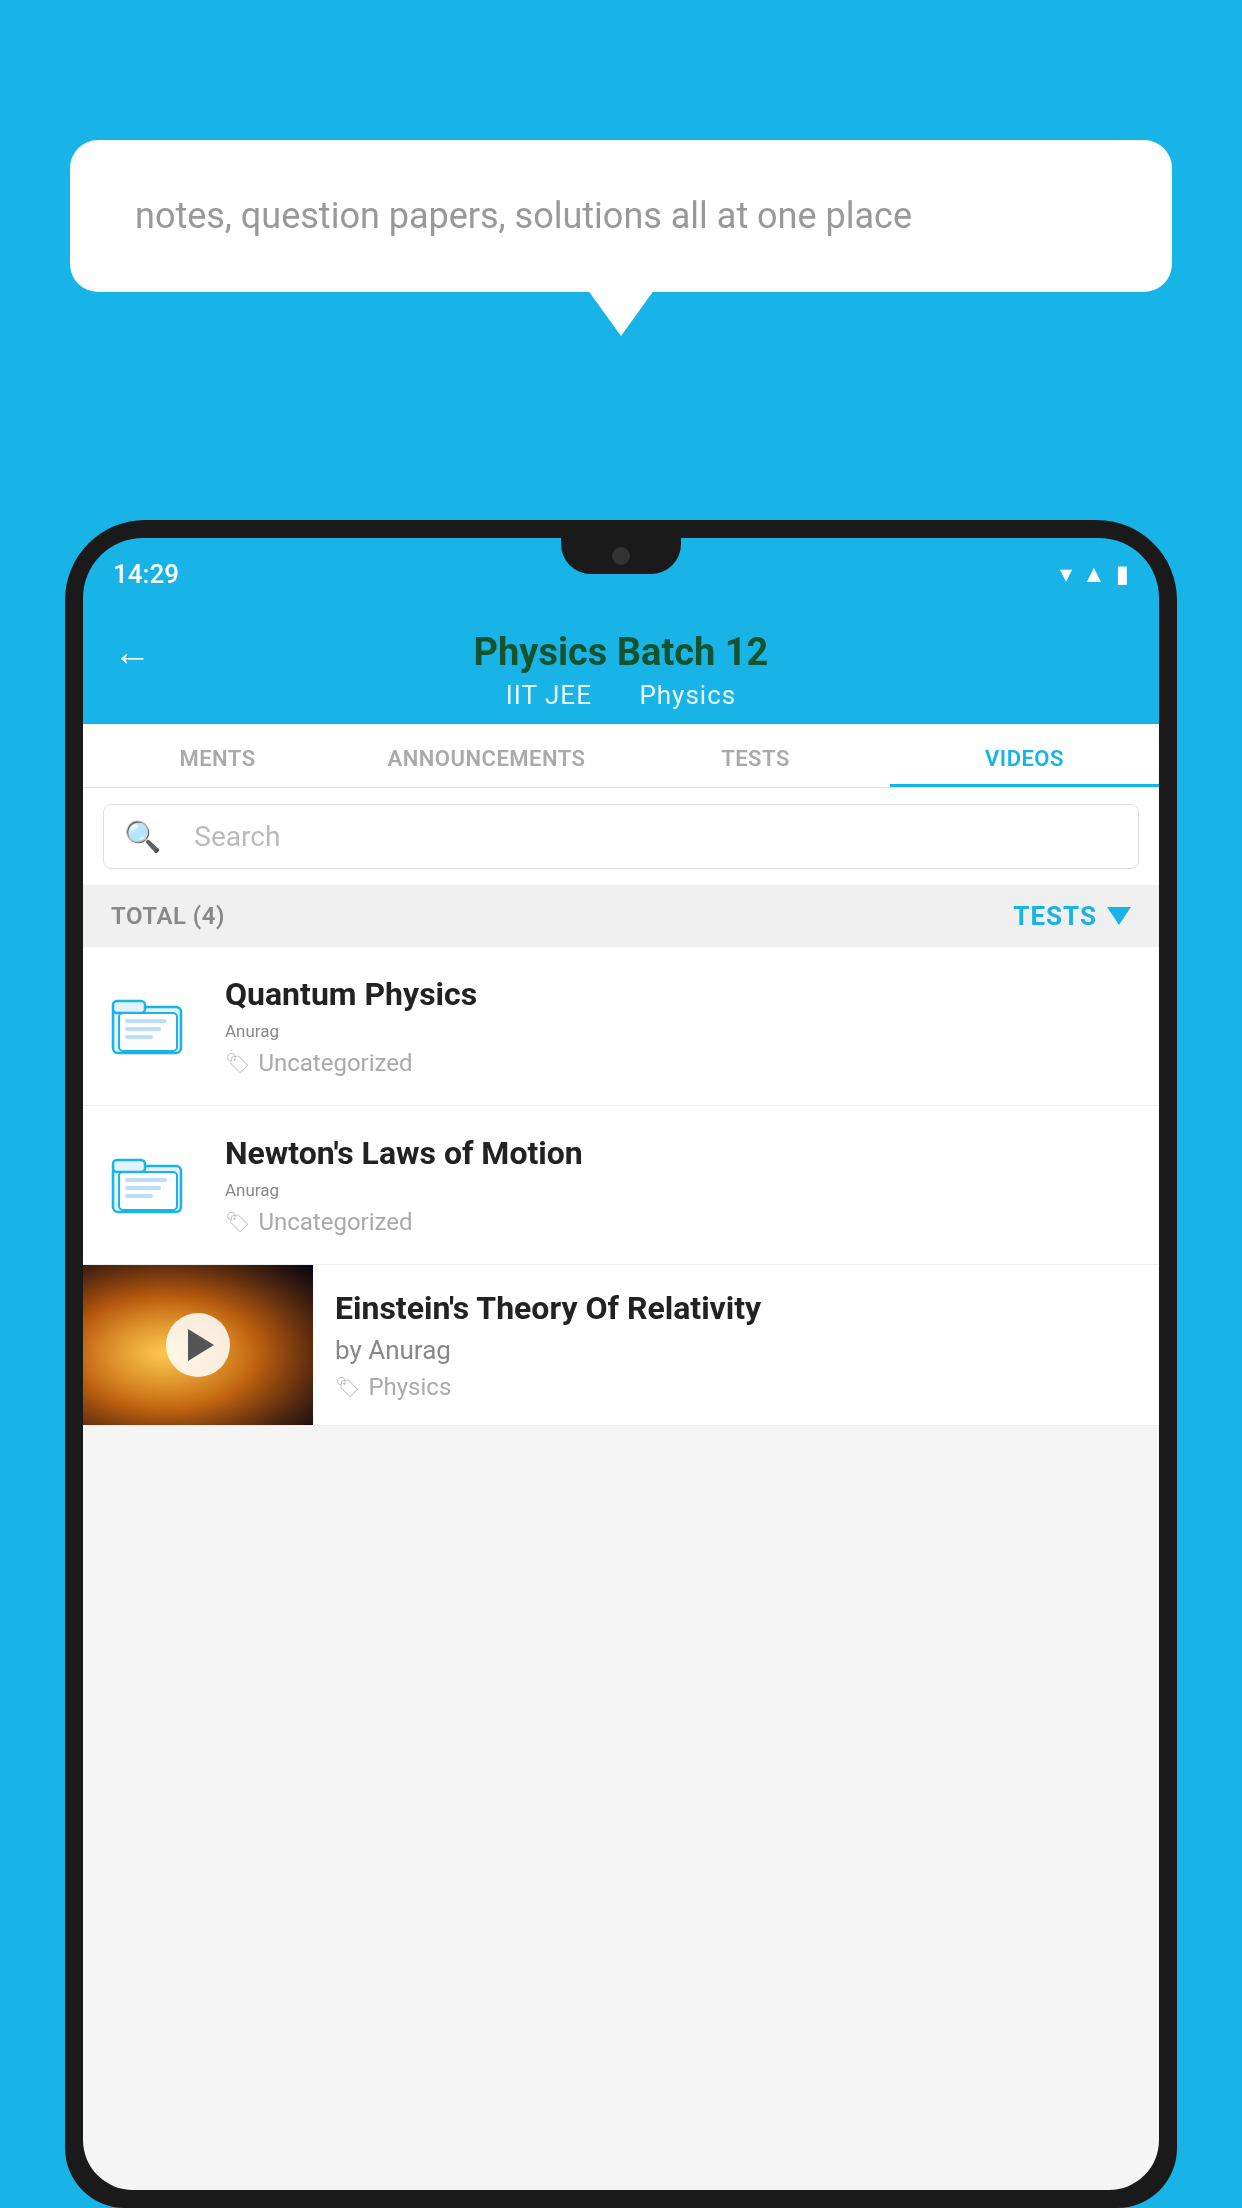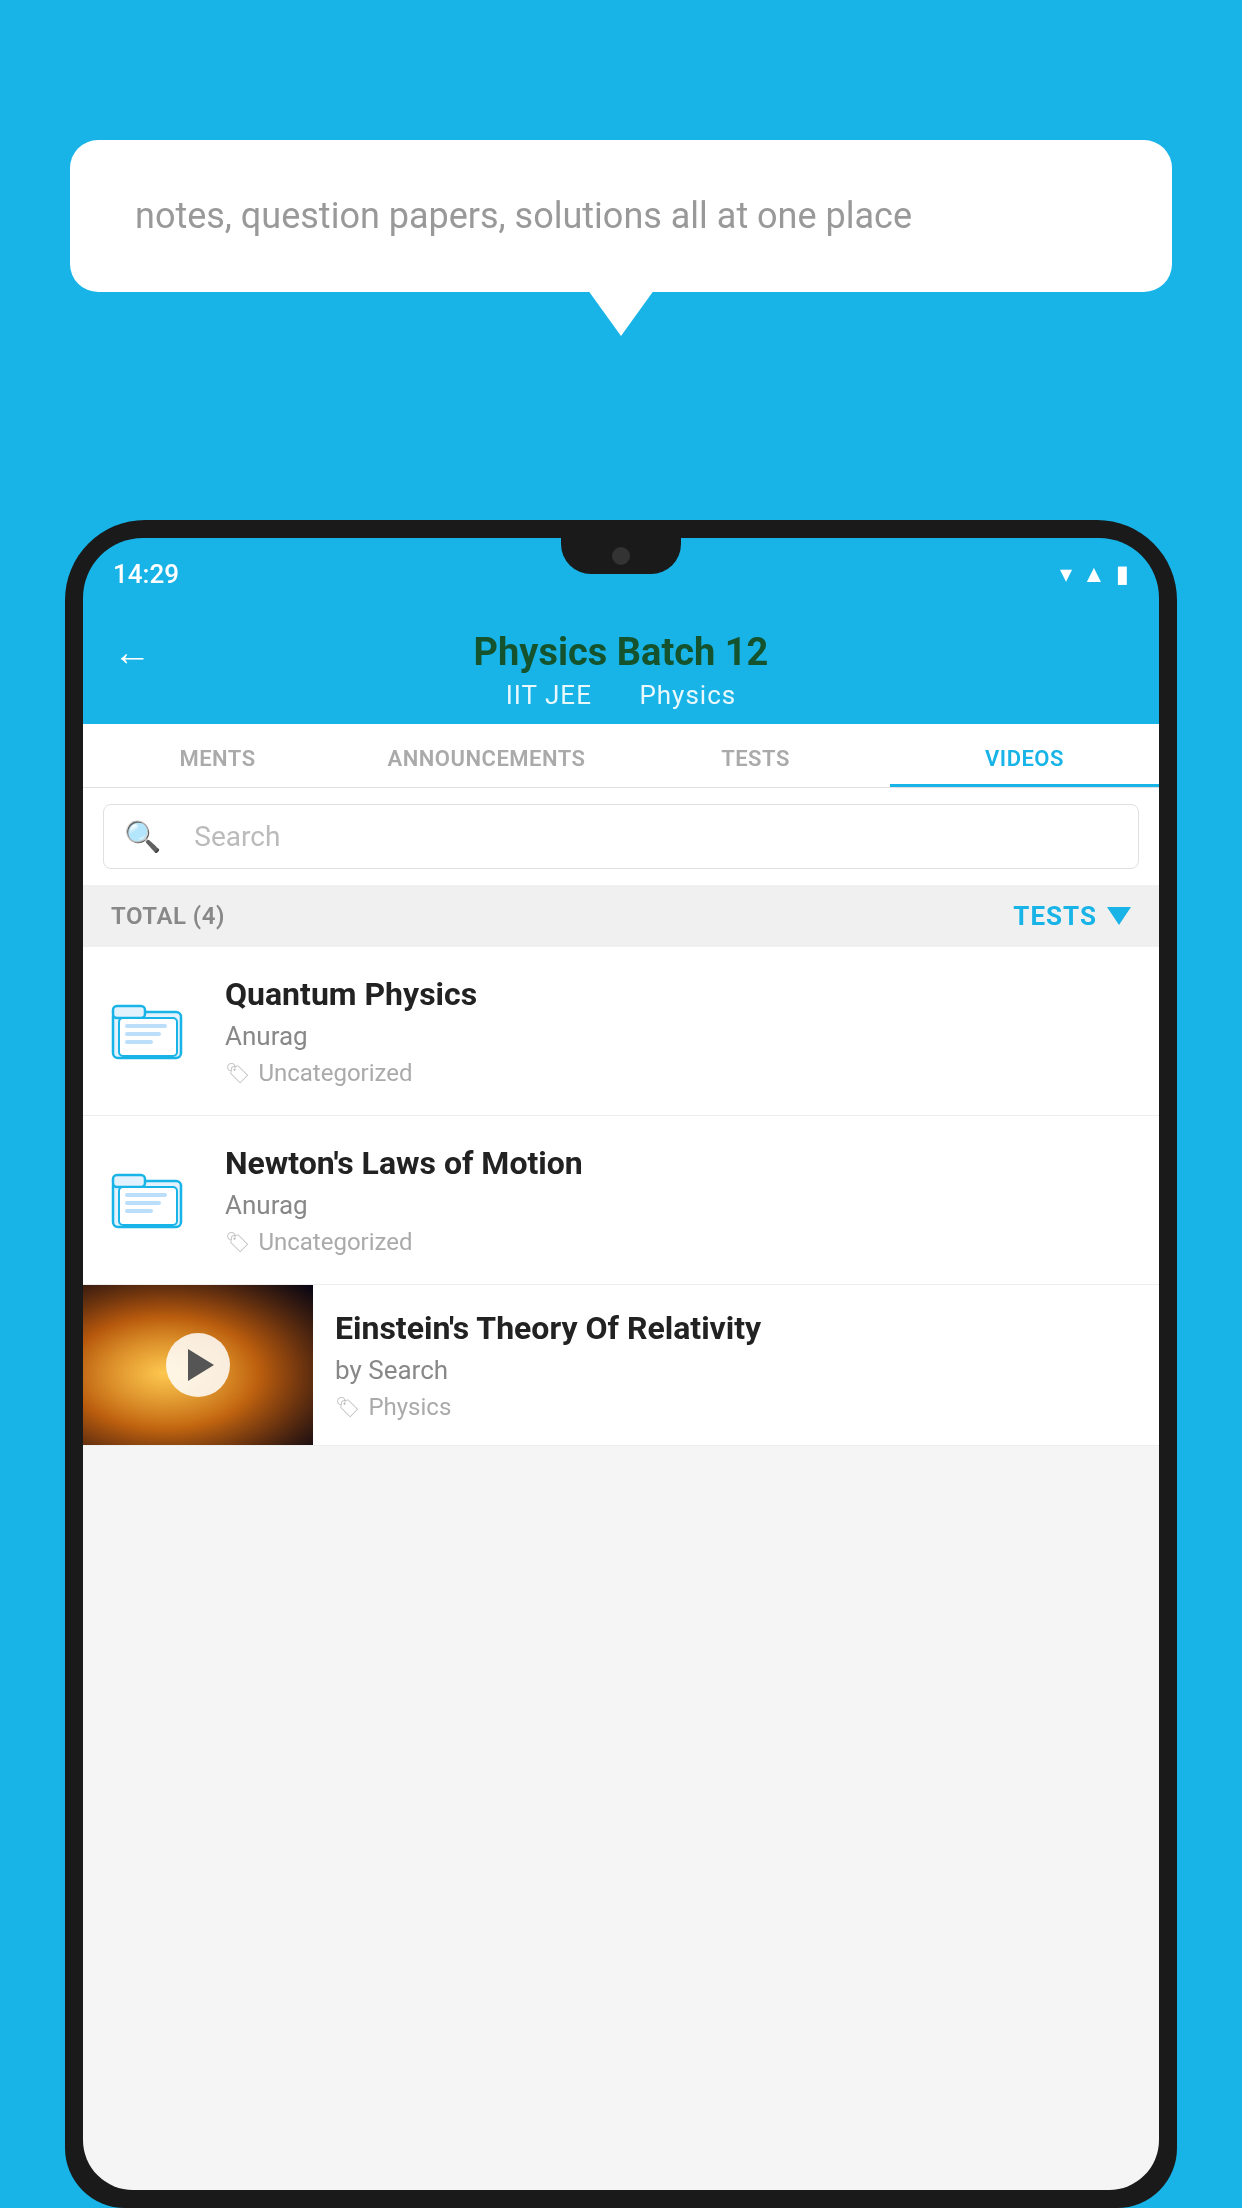--- a/index.html
+++ b/index.html
@@ -266,21 +266,21 @@
     .item-details {
       flex: 1;
     }
     .item-title {
       font-size: 32px;
       font-weight: 700;
       color: #222;
       margin-bottom: 8px;
     }
     .item-author {
-      font-size: 26px;
+      font-size: 17px;
       color: #888;
       margin-bottom: 8px;
     }
     .item-tag {
       font-size: 24px;
       color: #aaa;
       display: flex;
       align-items: center;
       gap: 8px;
     }
@@ -470,21 +470,21 @@
         </div>
 
         <div class="list-item-thumb">
           <div class="thumb-img">
             <div class="play-btn">
               <div class="play-triangle"></div>
             </div>
           </div>
           <div class="thumb-details">
             <div class="thumb-title">Einstein's Theory Of Relativity</div>
-            <div class="thumb-author">by Search</div>
+            <div class="thumb-author">by Anurag</div>
             <div class="thumb-tag">
               <span class="tag-icon">🏷</span>
               <span>Physics</span>
             </div>
           </div>
         </div>
 
       </div>
     </div>
   </div>

